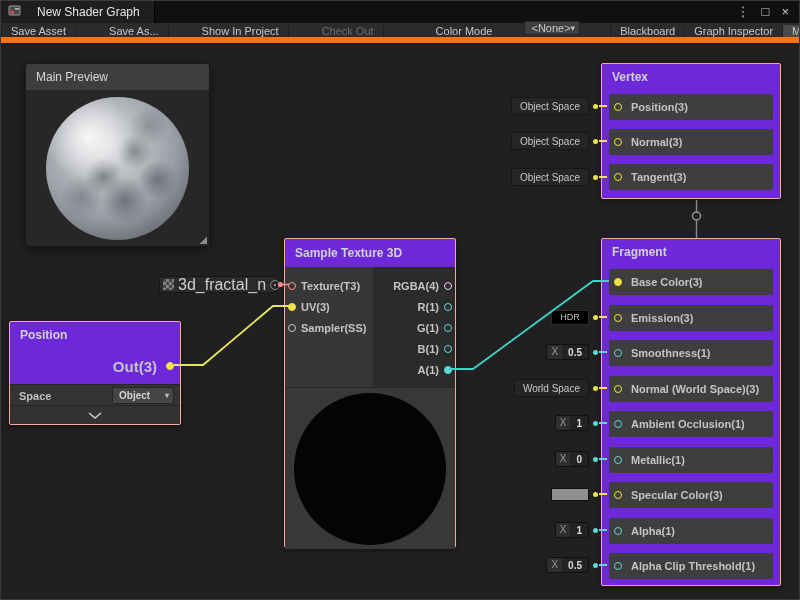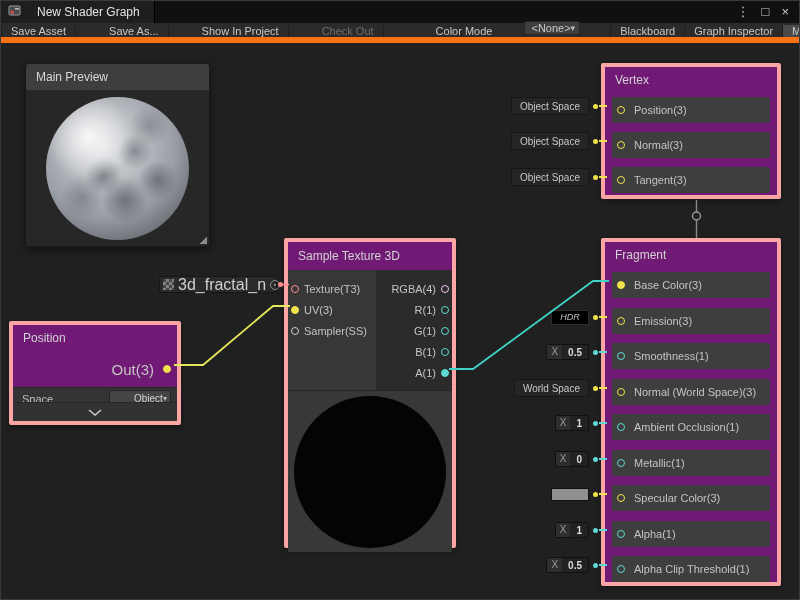--- a/index.html
+++ b/index.html
@@ -21,41 +21,41 @@
   .tbtn.disabled { color:#6e6e6e; }
   .tbtn.active { background:#4a4a4a; }
   .cm-label { display:flex; align-items:center; padding:0 8px; margin-left:20px; white-space:nowrap; }
   .dropdown { display:flex; align-items:center; width:96px; margin:2px 6px 2px 0; background:#3f3f3f; border:1px solid #262626; border-radius:2px; padding:0 4px 0 6px; }
   .dropdown .arr { margin-left:auto; font-size:9px; color:#bdbdbd; }
   .right-group { margin-left:auto; display:flex; align-items:stretch; }
 
   
   .graph { position:absolute; left:0; top:42px; width:800px; height:558px; background:#202020; overflow:hidden; }
 
-  .node { position:absolute; background:#701a75; border:4px solid #fca5a5; border-radius:2px; box-shadow:0 2px 6px rgba(0,0,0,.4); }
+  .node { position:absolute; background:#6d28d9; border:1px solid #fca5a5; border-radius:2px; box-shadow:0 2px 6px rgba(0,0,0,.4);font-weight:bold; }
   .node-header { height:26px; display:flex; align-items:center; padding:0 10px; font-size:12px; color:#d2d2d2; white-space:nowrap; }
 
   .ctx-row { position:absolute; left:7px; right:7px; height:26px; background:#3e3e3e; border-radius:2px; display:flex; align-items:center; padding-left:22px; font-size:11px; color:#c4c4c4; white-space:nowrap; }
 
   .port { position:absolute; left:5px; top:50%; margin-top:-4px; width:8px; height:8px; border-radius:50%; border:1.5px solid #888; background:transparent; }
   .p-vec3 { border-color:#f0e24b; } .p-vec3.filled { background:#f0e24b; }
   .p-float { border-color:#5fd9d4; } .p-float.filled { background:#5fd9d4; }
   .p-vec4 { border-color:#f4c6ef; }
   .p-tex  { border-color:#ff8b8b; }
   .p-samp { border-color:#cfcfcf; }
 
   
   .hang { position:absolute; right:194px; height:18px; display:flex; align-items:center; gap:4px; }
   .dot { width:5px; height:5px; border-radius:50%; flex:0 0 auto; }
   .d-vec3 { background:#f0e24b; } .d-float { background:#5fd9d4; } .d-tex { background:#ff8b8b; }
   .stub { width:8px; height:2px; margin-left:-3px; flex:0 0 auto; }
   .s-vec3 { background:#f0e24b; } .s-float { background:#5fd9d4; }
 
   .chip { height:18px; display:flex; align-items:center; padding:0 8px; background:#252525; border:1px solid #161616; border-radius:2px; font-size:10px; color:#c8c8c8; white-space:nowrap; }
-  .hdr-chip { width:38px; height:15px; display:flex; align-items:center; justify-content:center; background:#000; border:1px solid #2c2c2c; font-size:9px; color:#c0c0c0;font-style:italic; }
+  .hdr-chip { width:38px; height:15px; display:flex; align-items:center; justify-content:center; background:#000; border:1px solid #2c2c2c; font-size:9px; color:#c0c0c0; }
   .swatch { width:38px; height:13px; background:#909090; border:1px solid #101010; }
   .ffield { display:flex; align-items:center; height:16px; background:#222; border:1px solid #101010; border-radius:2px; font-size:10px; overflow:hidden; }
   .ffield .fx { padding:0 4px; color:#9a9a9a; background:#2e2e2e; line-height:14px; }
   .ffield .fval { padding:0 6px; color:#dddddd; min-width:14px; text-align:left;font-weight:bold; }
 
   
   .sample-body { display:flex; height:120px; }
   .in-col  { width:88px; background:#373737; padding-top:8px; }
   .out-col { flex:1; background:#2b2b2b; padding-top:8px; }
   .srow { position:relative; height:21px; display:flex; align-items:center; font-size:11px; color:#c4c4c4; padding-left:16px; white-space:nowrap; }
@@ -72,21 +72,21 @@
       linear-gradient(45deg,#808080 25%,transparent 25%,transparent 75%,#808080 75%),
       linear-gradient(45deg,#808080 25%,#474747 25%,#474747 75%,#808080 75%);
     background-size:6px 6px; background-position:0 0,3px 3px; }
   .obj-picker { margin-left:auto; width:10px; height:10px; border-radius:50%; border:1px solid #8a8a8a; position:relative; flex:0 0 auto; }
   .obj-picker::after { content:""; position:absolute; left:3px; top:3px; width:2px; height:2px; border-radius:50%; background:#aaa; }
 
   
   .pos-out-row { position:absolute; left:1px; right:1px; top:34px; height:20px; display:flex; align-items:center; justify-content:flex-end; padding-right:22px; font-size:15px; color:#c4c4c4; }
   .pos-out-row .port { left:auto; right:5px; }
   .pos-space-row { position:absolute; left:0; right:0; top:62px; height:22px; border-top:1px solid #262626; display:flex; align-items:center; padding:0 6px 0 9px; font-size:11px; color:#c0c0c0; background:#343434; }
-  .space-dd { margin-left:auto; width:62px; height:17px; display:flex; align-items:center; background:#454545; border:1px solid #242424; border-radius:2px; padding:0 4px 0 24px; font-size:10px; color:#d4d4d4; }
+  .space-dd { margin-left:auto; width:62px; height:17px; display:flex; align-items:center; background:#454545; border:1px solid #242424; border-radius:2px; padding:0 4px 0 6px; font-size:10px; color:#d4d4d4; }
   .space-dd .arr { margin-left:auto; font-size:8px; color:#bbb; }
   .collapse-row { position:absolute; left:0; right:0; bottom:0; height:19px; border-top:1px solid #262626; display:flex; align-items:center; justify-content:center; background:#323232; }
 
   
   .panel { position:absolute; left:24px; top:20px; width:185px; height:184px; background:#272727; border:1px solid #191919; border-radius:3px; box-shadow:0 3px 8px rgba(0,0,0,.45); }
   .panel-header { height:26px; background:#3e3e3e; border-radius:3px 3px 0 0; display:flex; align-items:center; padding:0 10px; font-size:12px; color:#d8d8d8; }
   .panel-body { position:relative; height:156px; }
   .sphere { position:absolute; left:20px; top:7px; width:143px; height:143px; border-radius:50%;
     background:
       radial-gradient(circle at 30% 28%, rgba(255,255,255,.85) 0%, rgba(255,255,255,0) 30%),

